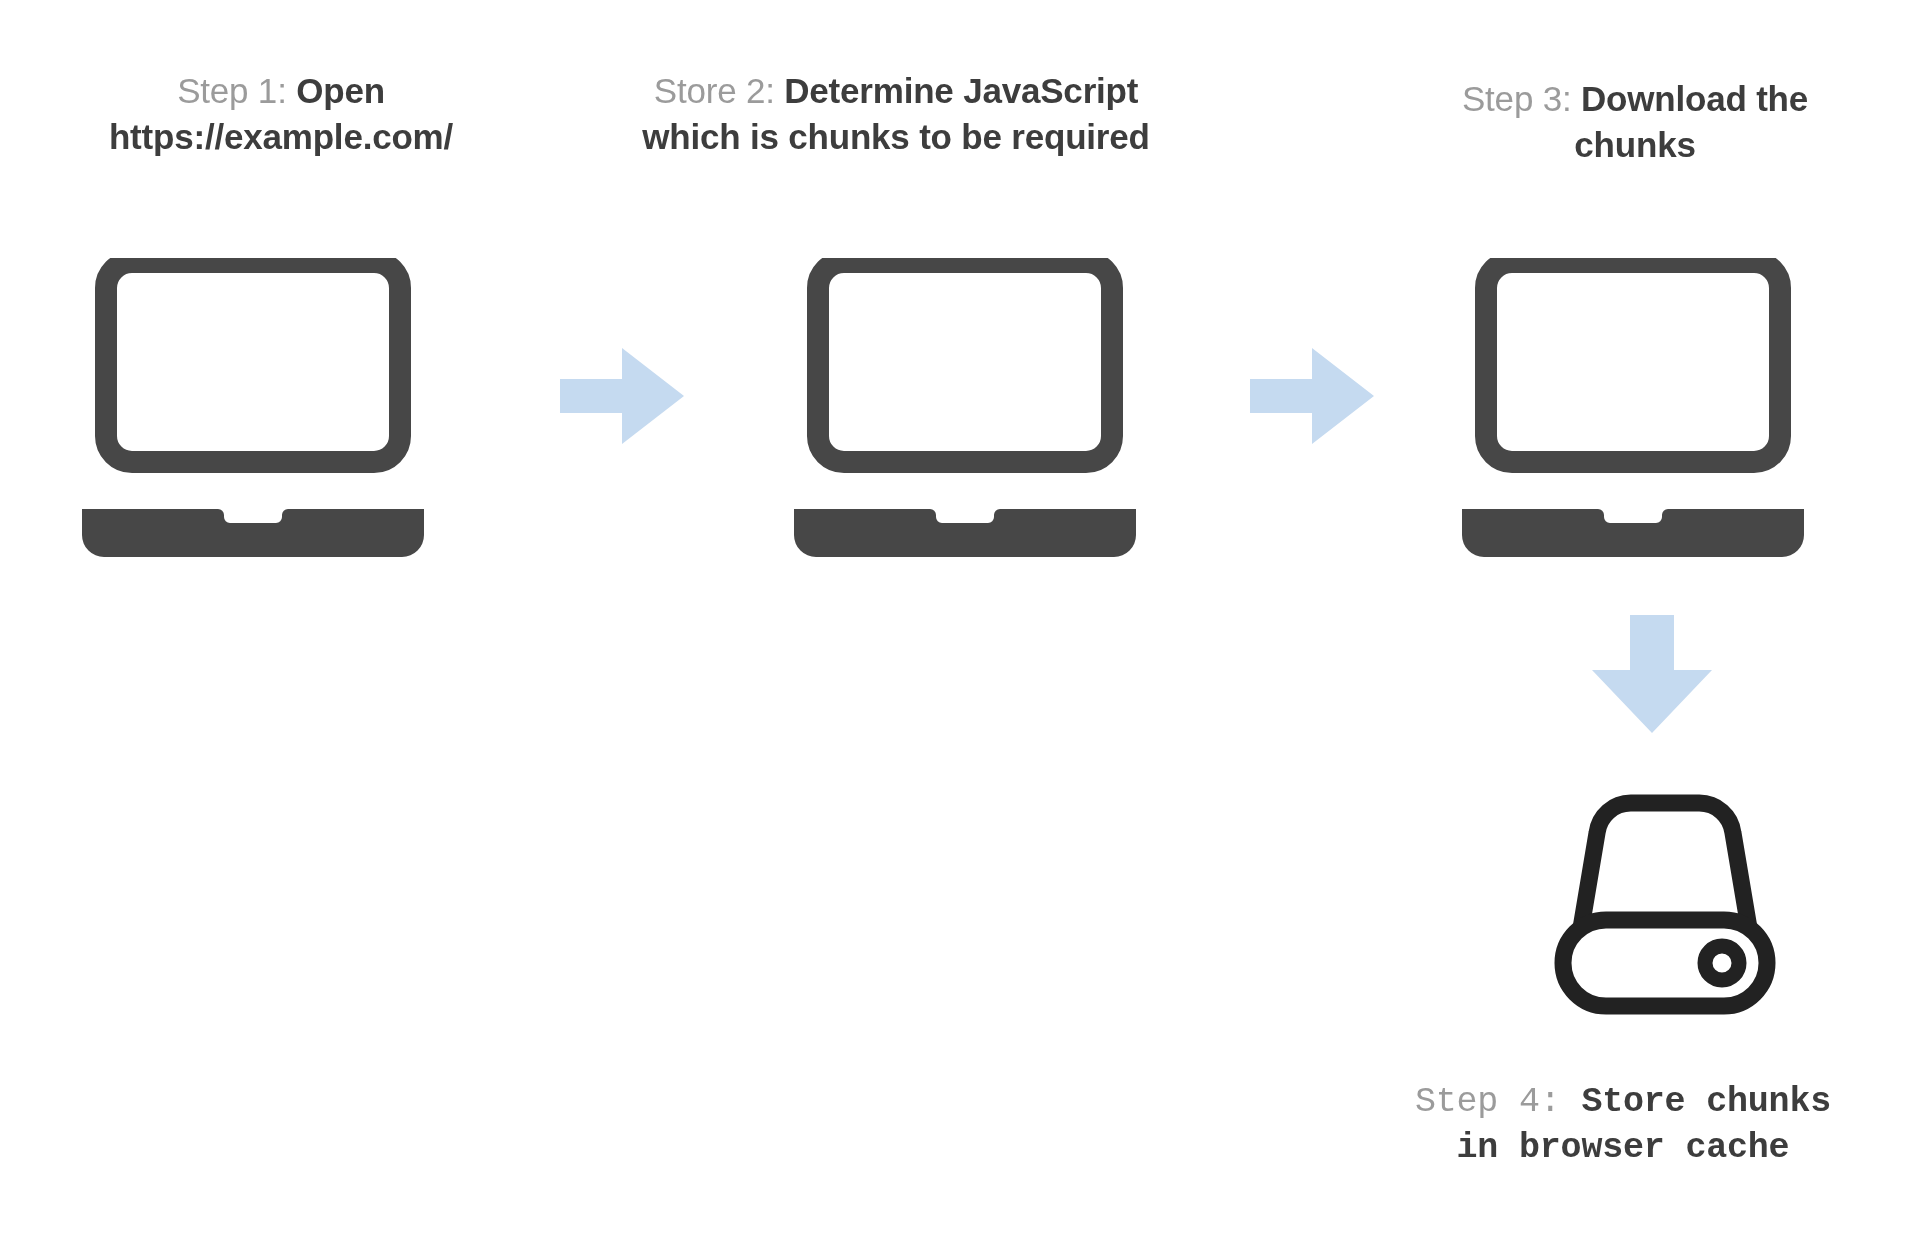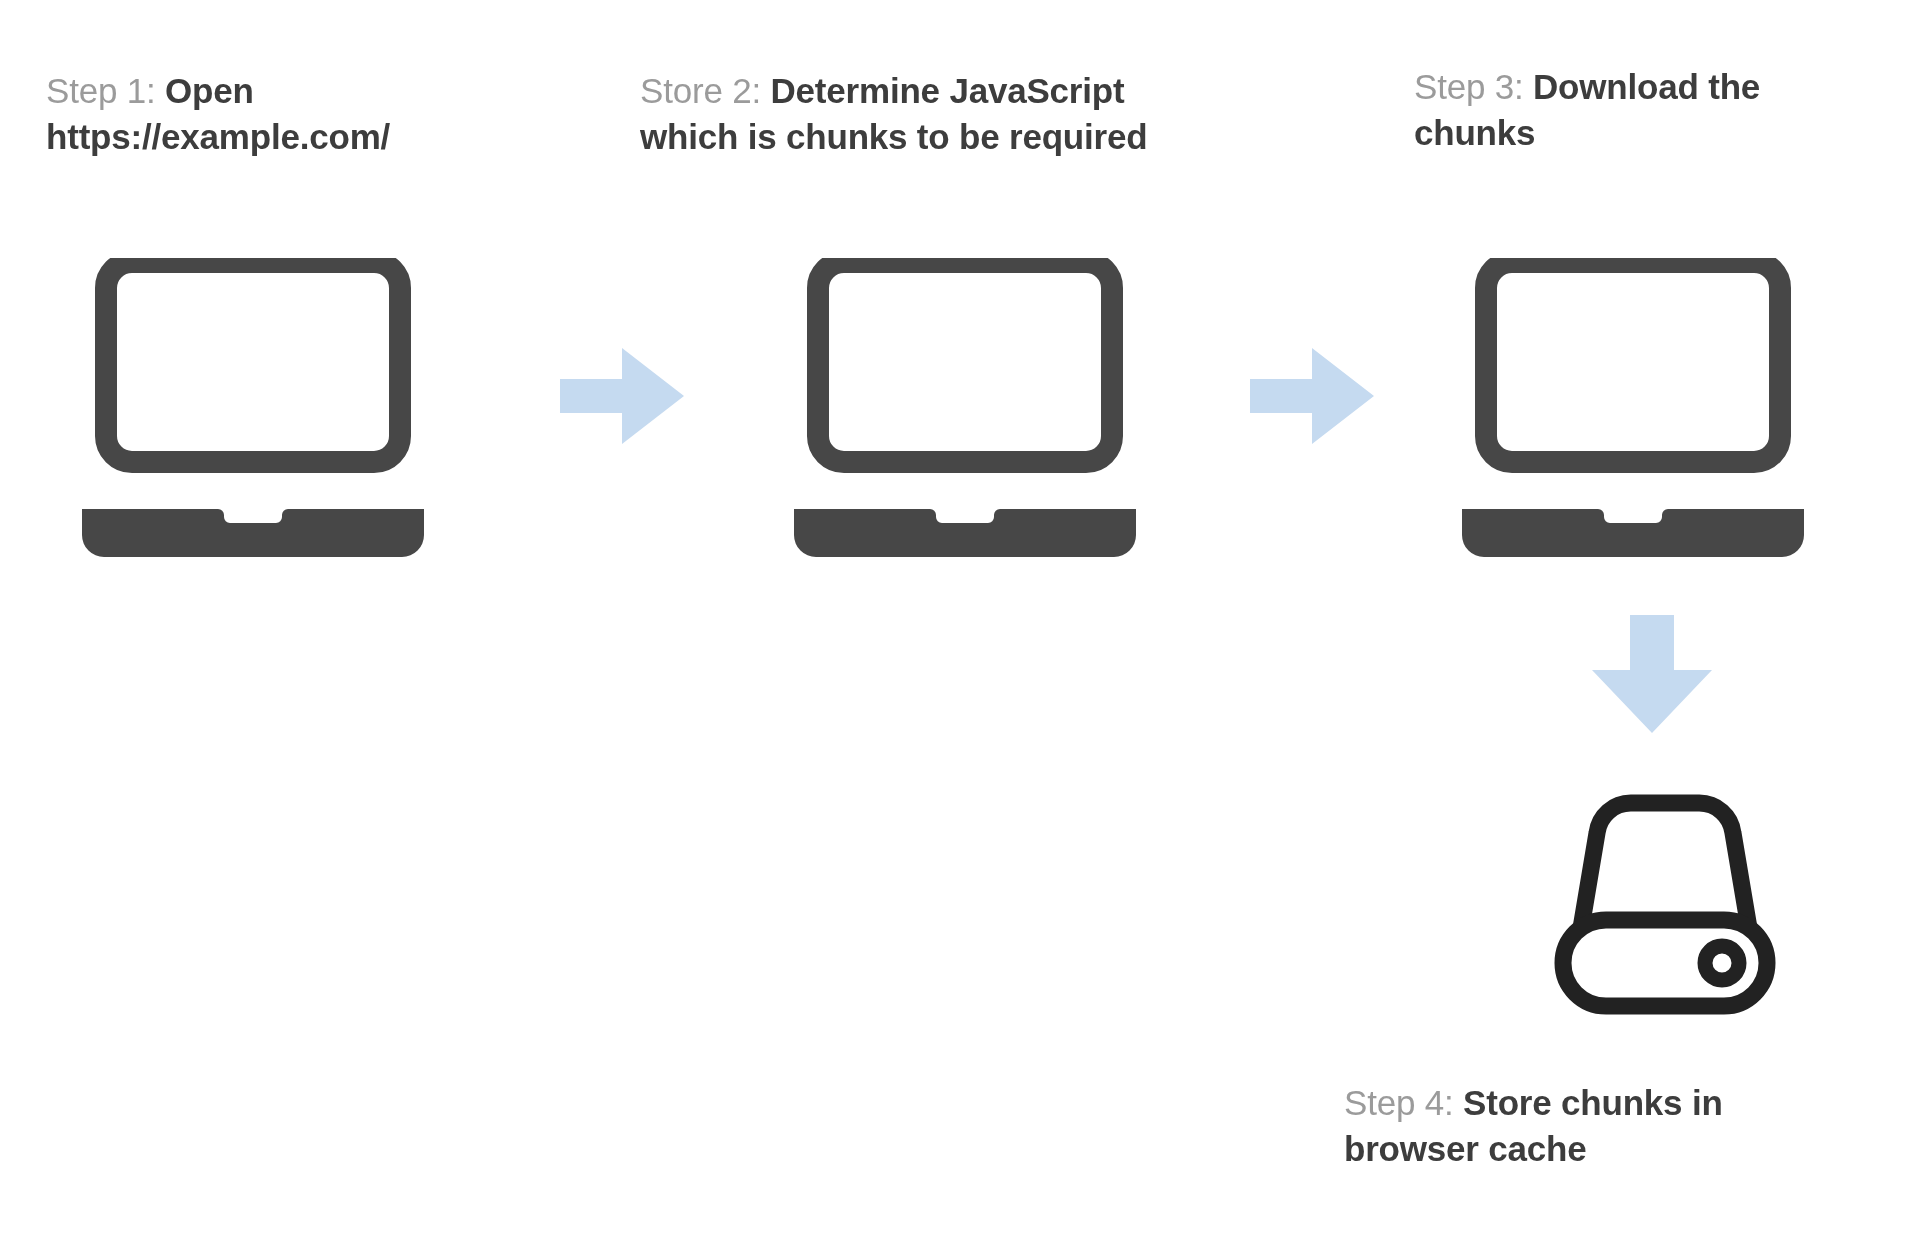--- a/index.html
+++ b/index.html
@@ -16,37 +16,38 @@
   .canvas {
     position: relative;
     width: 1916px;
     height: 1238px;
     background: #ffffff;
   }
 
   
   .caption {
     position: absolute;
+    text-align: center;
     line-height: 1.30;
     font-size: 35px;
     letter-spacing: -0.2px;
   }
   .caption .step-label {
     color: #9b9b9b;
     font-weight: 400;
   }
   .caption .step-title {
     color: #3d3d3d;
     font-weight: 700;
   }
 
   #caption-1 { left: 46px;   top: 68px;  width: 470px; }
   #caption-2 { left: 640px;  top: 68px;  width: 512px; }
-  #caption-3 { left: 1414px; top: 64px;  width: 442px; }
-  #caption-4 { left: 1344px; top: 1080px; width: 442px; }
+  #caption-3 { left: 1414px; top: 76px;  width: 442px; }
+  #caption-4 { left: 1402px; top: 1080px; width: 442px; font-family: Liberation Mono, monospace; }
 
   
   .laptop {
     position: absolute;
   }
   #laptop-1 { left: 78px;   top: 258px; }
   #laptop-2 { left: 790px;  top: 258px; }
   #laptop-3 { left: 1458px; top: 258px; }
 
   

